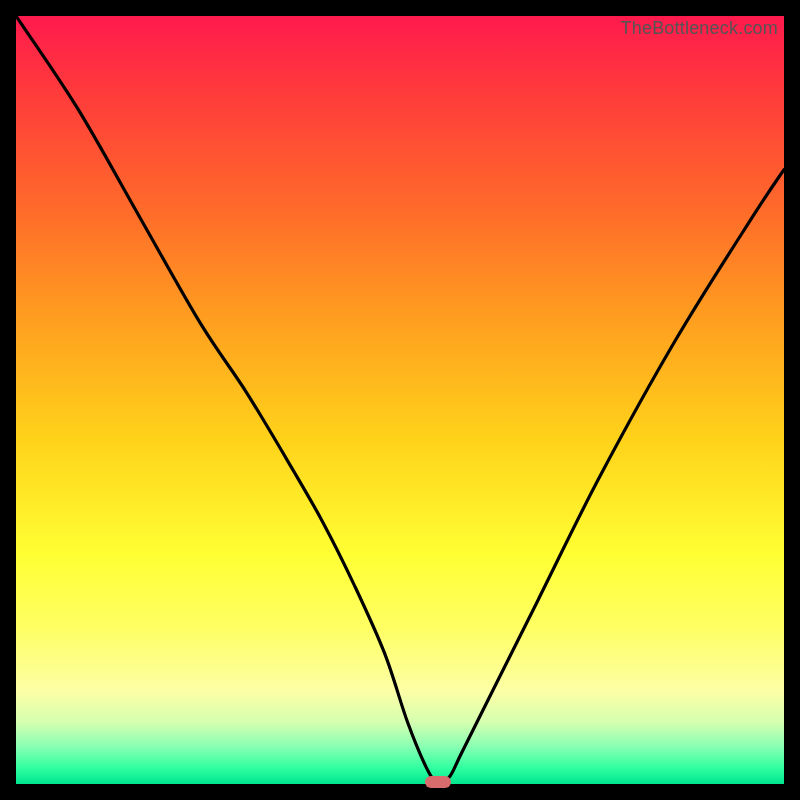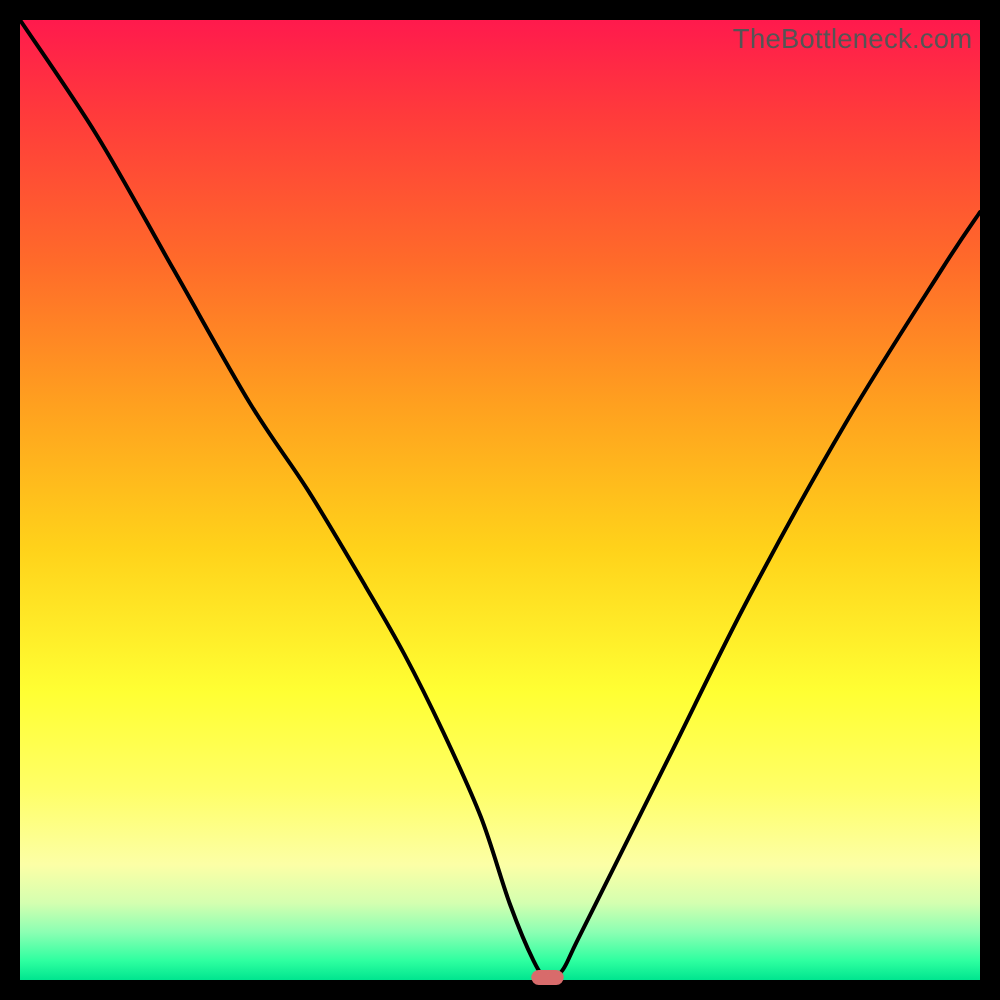--- a/index.html
+++ b/index.html
@@ -36,21 +36,21 @@
       #8cffb3 95%,
       #2effa0 98%,
       #00e58f 100%
     );
   }
   .watermark {
     position: absolute;
     top: 2px;
     right: 6px;
     color: #555;
-    font-size: 22px;
+    font-size: 18px;
     letter-spacing: 0.2px;
     user-select: none;
     text-align: right;
   }
   svg.curve {
     position: absolute;
     left: 0;
     top: 0;
     width: 768px;
     height: 768px;

